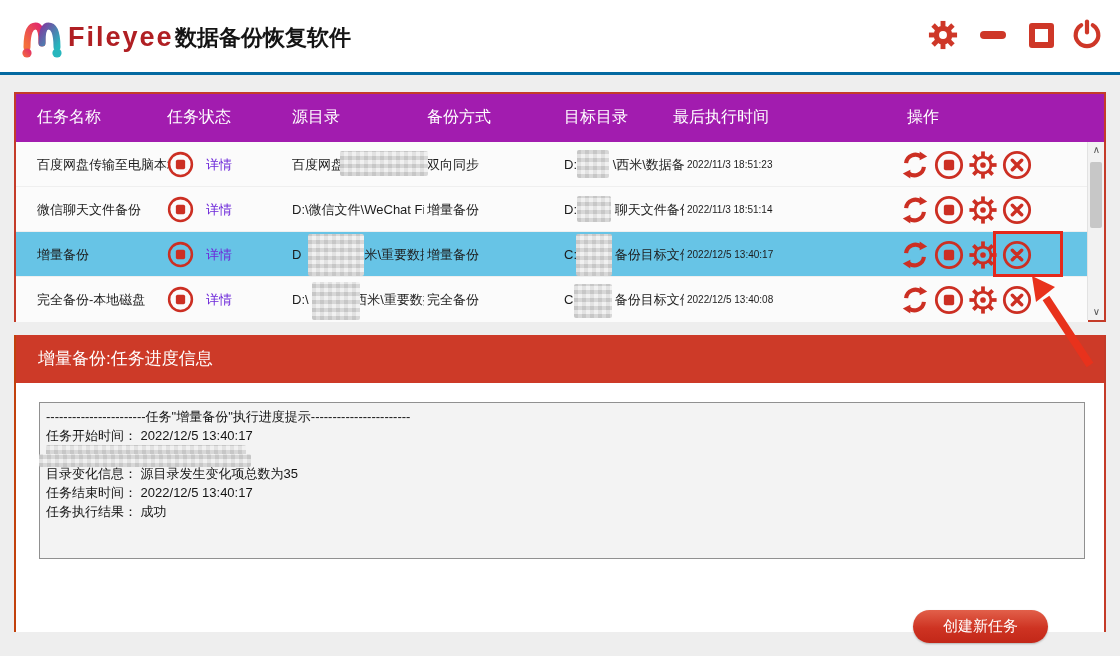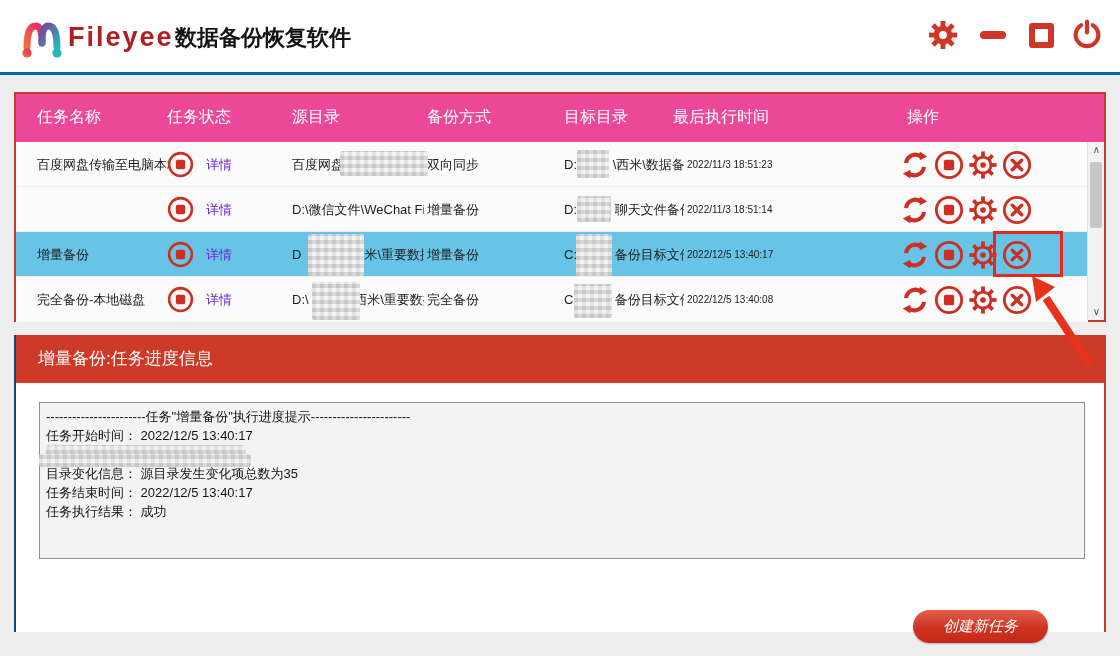--- a/index.html
+++ b/index.html
@@ -15,21 +15,21 @@
   .winctl svg { display:block; }
   .ctl-gear { left:926px; }
   .ctl-min { left:976px; }
   .ctl-max { left:1024px; }
   .ctl-pow { left:1070px; }
   .minbar { width:26px; height:8px; background:#ce3728; border-radius:4px; }
   .maxbox { width:25px; height:25px; border:6px solid #ce3728; border-radius:3px; }
 
   
   .tasktable { position:absolute; left:14px; top:92px; width:1092px; height:230px; background:#fbfbfb; border:2px solid #c43b28; }
-  .thead { position:absolute; left:0; top:0; width:100%; height:48px; background:#ec4899; }
+  .thead { position:absolute; left:0; top:0; width:100%; height:48px; background:#a21caf; }
   .thead span { position:absolute; top:13px; color:#ffffff; font-size:16px; }
   .h0{left:21px;} .h1{left:151px;} .h2{left:276px;} .h3{left:411px;} .h4{left:548px;} .h5{left:657px;} .h6{left:891px;}
   .trow { position:absolute; left:0; width:1072px; height:45px; background:#fbfbfb; border-bottom:1px solid #efefef; }
   .trow.sel { background:#67c4e6; }
   .r0{top:48px;} .r1{top:93px;} .r2{top:138px;} .r3{top:183px; border-bottom:none;}
   .cell { position:absolute; top:0; height:45px; display:flex; align-items:center; font-size:13px; color:#1c1c1c; white-space:nowrap; overflow:hidden; }
   .c-name{left:21px; width:132px;}
   .c-status{left:151px; width:120px;}
   .c-src{left:276px; width:132px;}
   .c-meth{left:411px; width:100px;}
@@ -52,29 +52,29 @@
     background-image:
       repeating-linear-gradient(0deg, rgba(120,120,120,.18) 0 4px, rgba(255,255,255,.25) 4px 8px),
       repeating-linear-gradient(90deg, #d8d8d8 0 4px, #ececec 4px 8px);
     border-radius:2px; }
 
   
   .ann-rect { position:absolute; left:993px; top:231px; width:70px; height:46px; border:3px solid #e4281b; z-index:30; pointer-events:none; }
   .ann-arrow { position:absolute; left:1000px; top:268px; width:115px; height:110px; z-index:31; pointer-events:none; }
 
   
-  .panel { position:absolute; left:14px; top:335px; width:1092px; height:297px; background:#ffffff; border-left:2px solid #0c4a6e; border-right:2px solid #c43b28; }
+  .panel { position:absolute; left:14px; top:335px; width:1092px; height:297px; background:#ffffff; border-left:2px solid #c2410c; border-right:2px solid #c43b28; }
   .panelbar { position:absolute; left:0; top:0; width:100%; height:48px; background:#cd3a28; color:#fff; font-size:17px; line-height:48px; padding-left:22px; }
   .logbox { position:absolute; left:23px; top:67px; width:1046px; height:157px; background:#f3f3f3; border:1px solid #909090; padding:4px 6px; font-size:13px; color:#141414; line-height:19px; overflow:hidden; }
   .logline { white-space:nowrap; }
   .inline-mosaic { display:inline-block; vertical-align:middle; width:200px; height:17px; margin-right:2px; }
 
   .newtask { position:absolute; left:913px; top:610px; width:135px; height:33px; border:none; border-radius:17px;
     background:linear-gradient(#e2604a 0%, #ce3322 55%, #c22718 100%); color:#fff; font-size:15px;
-    font-family:"Liberation Sans",sans-serif; cursor:pointer; box-shadow:0 1px 2px rgba(0,0,0,.25);font-style:italic; }
+    font-family:"Liberation Sans",sans-serif; cursor:pointer; box-shadow:0 1px 2px rgba(0,0,0,.25); }
 </style>
 </head>
 <body>
 
 <div class="topbar">
   <svg class="logo" viewBox="0 0 44 46">
     <defs>
       <linearGradient id="gl" x1="0" y1="1" x2="1" y2="0">
         <stop offset="0" stop-color="#f4703a"></stop>
           <stop offset="1" stop-color="#e0266d"></stop>
@@ -189,20 +189,21 @@
       <span class="opbtn">
           <svg viewBox="0 0 32 32">
             <circle cx="16" cy="16" r="13.5" fill="none" stroke="#cc2f23" stroke-width="3"></circle>
             <path d="M11 11 L21 21 M21 11 L11 21" stroke="#cc2f23" stroke-width="3.6" stroke-linecap="round"></path>
           </svg>
         </span>
     </div>
   </div>
 
   <div class="trow r1">
+    <div class="cell c-name">微信聊天文件备份</div>
     <div class="cell c-status">
       <svg class="statusicon" viewBox="0 0 32 32">
         <circle cx="16" cy="16" r="13.5" fill="none" stroke="#cc2f23" stroke-width="3"></circle>
         <rect x="10.5" y="10.5" width="11" height="11" rx="2" fill="#cc2f23"></rect>
       </svg>
       <span class="detail">详情</span>
     </div>
     <div class="cell c-src">D:\微信文件\WeChat Fi...</div>
     <div class="cell c-meth">增量备份</div>
     <div class="cell c-tgt">

